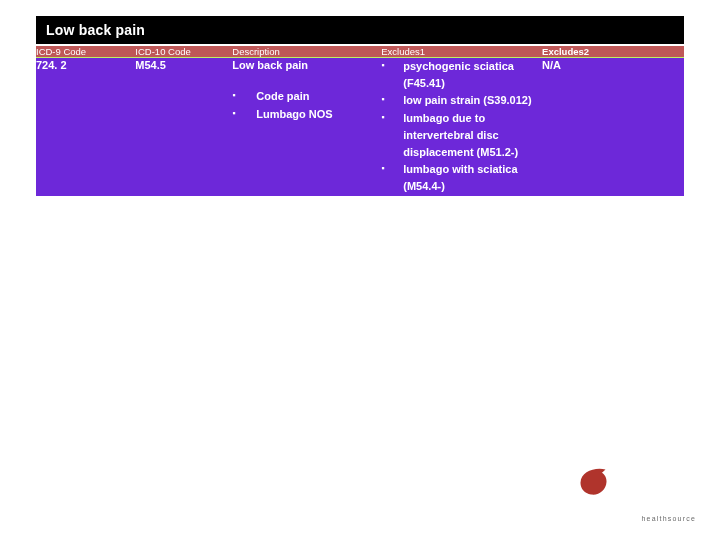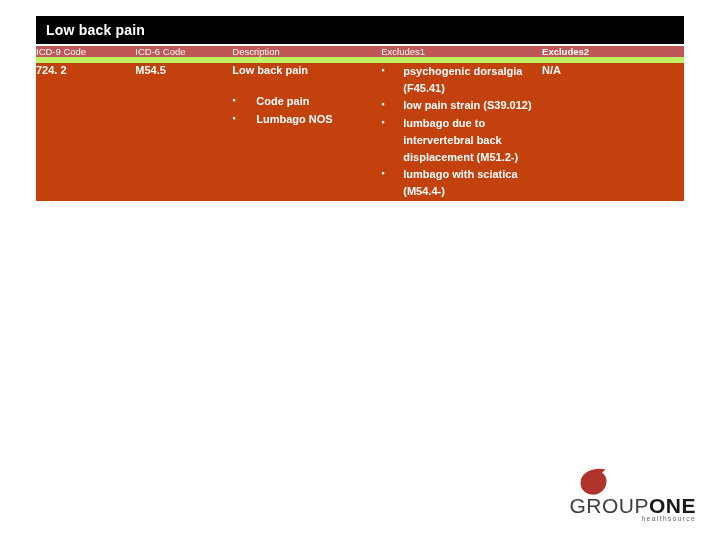--- a/index.html
+++ b/index.html
@@ -62,28 +62,28 @@
     color: #ffffff;
     padding: 0;
   }
   thead tr {
     background: #bf5757;
   }
   thead th {
     font-size: 9.5px;
     font-weight: normal;
     padding: 9px 0 9px 8px;
-    border-bottom: 6px solid #bef264;
+    border-bottom: 1px solid #bef264;
     white-space: nowrap;
   }
   tbody td {
     font-size: 11px;
     font-weight: bold;
     padding: 10px 6px 14px 8px;
-    background: #c2410c;
+    background: #6d28d9;
   }
 
   .col-1 { width: 84px; }
   .col-2 { width: 82px; }
   .col-3 { width: 126px; }
   .col-4 { width: 136px; }
   .col-5 { width: 120px; font-weight: bold; }
 
   .cell-main {
     line-height: 1.45;
@@ -190,21 +190,21 @@
 
   <div class="title-bar">
     <span class="title-text">Low back pain</span>
   </div>
 
   <div class="table-wrap">
     <table class="icd">
       <thead>
         <tr>
           <th class="col-1">ICD-9 Code</th>
-          <th class="col-2">ICD-6 Code</th>
+          <th class="col-2">ICD-10 Code</th>
           <th class="col-3">Description</th>
           <th class="col-4">Excludes1</th>
           <th class="col-5">Excludes2</th>
         </tr>
       </thead>
       <tbody>
         <tr>
           <td class="col-1">
             <div class="cell-main">724. 2</div>
           </td>
@@ -221,47 +221,44 @@
               <li>
                 <span class="bul">▪</span>
                 <span class="txt">Lumbago NOS</span>
               </li>
             </ul>
           </td>
           <td class="col-4">
             <ul class="exlist">
               <li>
                 <span class="bul">▪</span>
-                <span class="txt">psychogenic dorsalgia (F45.41)</span>
+                <span class="txt">psychogenic sciatica (F45.41)</span>
               </li>
               <li>
                 <span class="bul">▪</span>
                 <span class="txt">low pain strain (S39.012)</span>
               </li>
               <li>
                 <span class="bul">▪</span>
-                <span class="txt">lumbago due to intervertebral back displacement (M51.2-)</span>
+                <span class="txt">lumbago due to intervertebral disc displacement (M51.2-)</span>
               </li>
               <li>
                 <span class="bul">▪</span>
                 <span class="txt">lumbago with sciatica (M54.4-)</span>
               </li>
             </ul>
           </td>
           <td class="col-5">
             <div class="cell-main">N/A</div>
           </td>
         </tr>
       </tbody>
     </table>
   </div>
 
   <div class="logo">
     <svg class="logo-mark" viewBox="0 0 30 28">
       <path d="M27.5 1.5 C16 -1 3 4 2.5 14.5 C2.2 20.5 6.5 25.5 13 26.5 C21 27.7 28 22 28.5 14 C28.8 9 26 5 21.5 3.8 C17 2.6 12 5 11 9.5 C13.5 6.5 18 5.5 21 7.5 C18 9.5 14 13 11.5 17 C14.5 13.5 21 7.5 27.5 1.5 Z" fill="#b0342c"></path>
     </svg>
-    <div class="logo-word">
-      <span class="logo-group">GROUP</span><span class="logo-one">ONE</span>
-    </div>
     <div class="logo-tag">healthsource</div>
   </div>
 
 </div>
 
 </body></html>

